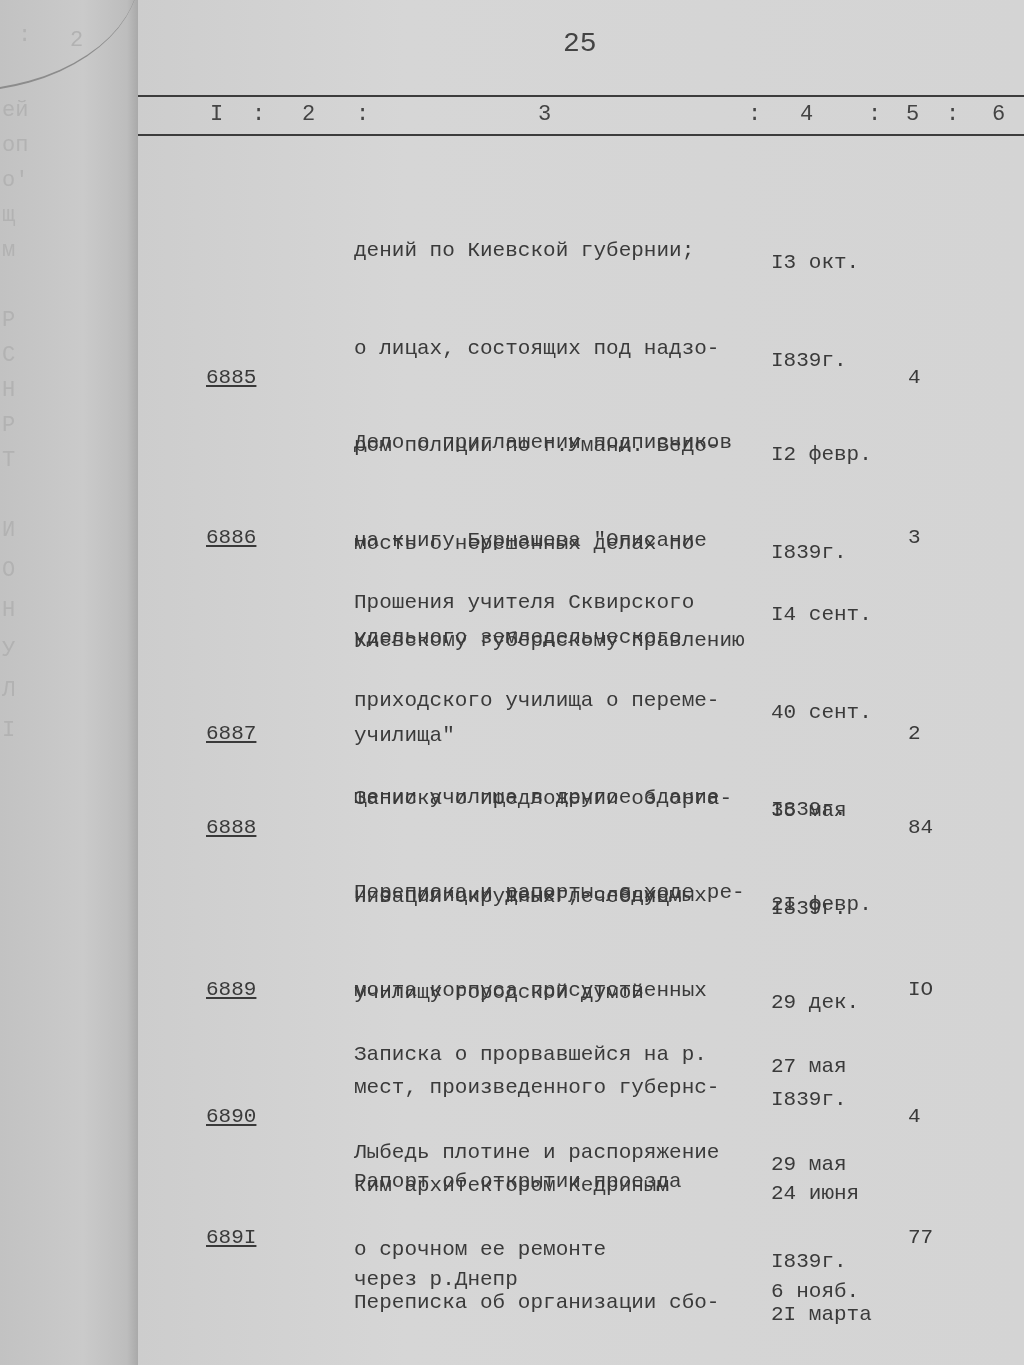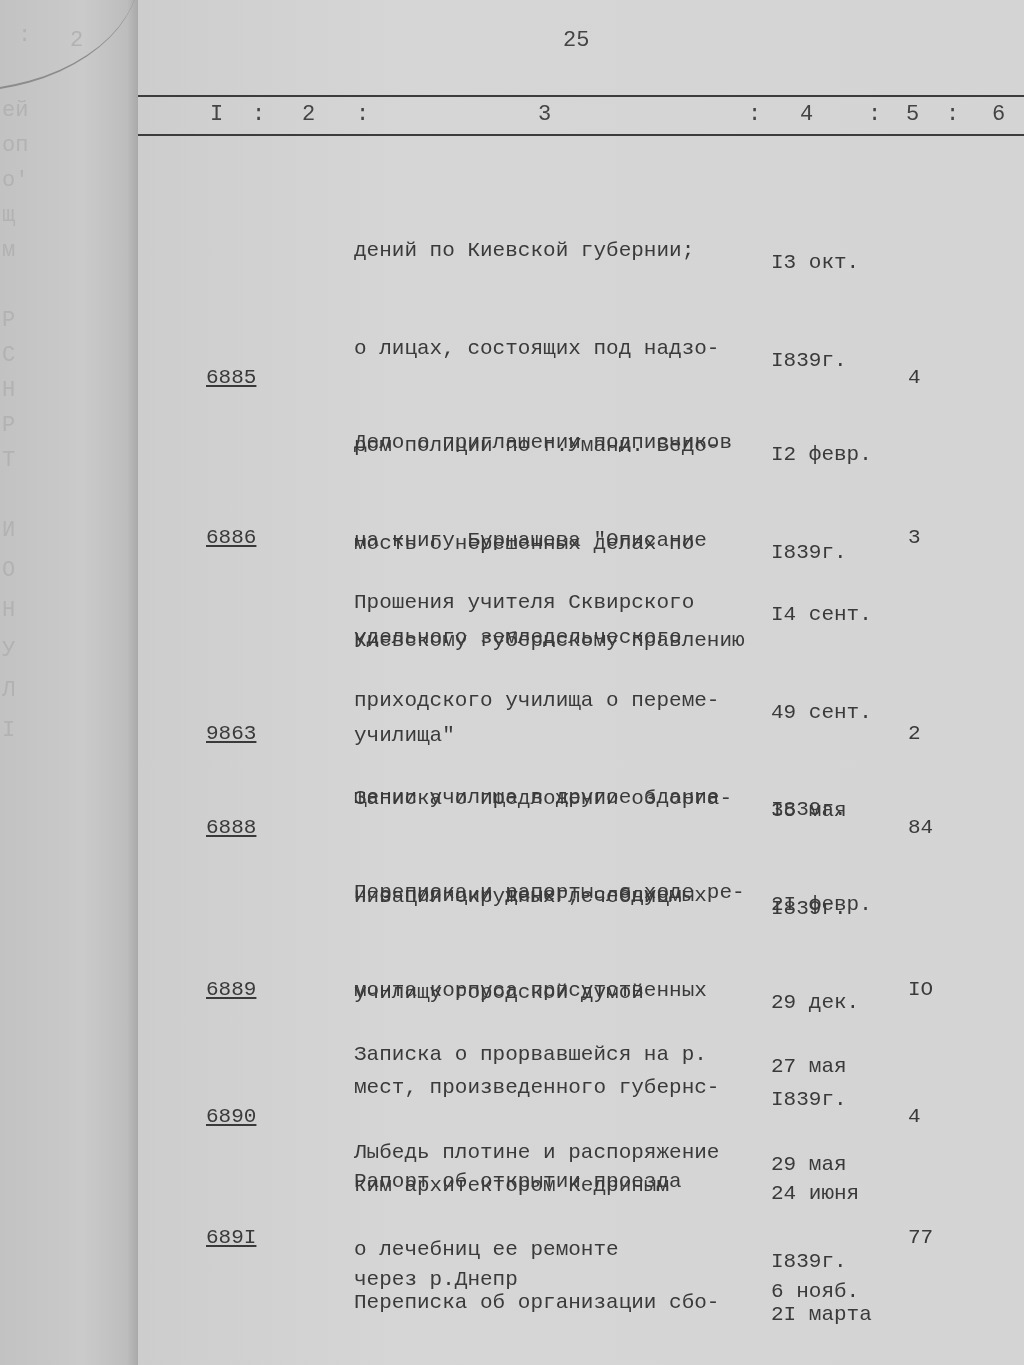--- a/index.html
+++ b/index.html
@@ -19,21 +19,21 @@
     border-bottom:2px solid #8c8c8c; border-radius:0 0 100% 0;
   }
   .prev-page .bleed {
     position:absolute; left:2px; font-size:22px; color:#b2b2b2; line-height:1;
   }
   .page {
     position:absolute; left:138px; top:0; width:886px; height:1365px;
     background:linear-gradient(90deg,#cdcdcd 0%,#d6d6d6 30%,#d4d4d4 100%);
   }
   .page-number {
-    position:absolute; left:425px; top:28px; font-size:22px; color:#444;
+    position:absolute; left:425px; top:28px; font-size:28px; color:#444;
   }
   .header-rule { position:absolute; left:0; width:886px; height:2px; background:#3c3c3c; }
   .header-rule.top { top:95px; }
   .header-rule.bottom { top:134px; }
   .col-headers {
     position:absolute; top:102px; left:0; width:886px; height:28px;
     font-size:22px; color:#444;
   }
   .col-headers span { position:absolute; top:0; }
   .row { position:absolute; left:0; width:886px; font-size:21px; line-height:32.5px; }
@@ -122,28 +122,28 @@
     <span class="num">6886</span>
     <span class="desc">
       <span class="line">Прошения учителя Сквирского</span>
       <span class="line">приходского училища о переме-</span>
       <span class="line">щении училища в другое здание</span>
       <span class="line">и о полиции денег, следуемых</span>
       <span class="line">училищу городской думой</span>
     </span>
     <span class="dates">
       <span class="line">I4 сент.</span>
-      <span class="line">49 сент.</span>
+      <span class="line">40 сент.</span>
       <span class="line">I839г.</span>
     </span>
     <span class="sheets">3</span>
   </div>
 
   <div class="row" style="top:718px">
-    <span class="num">9863</span>
+    <span class="num">6887</span>
     <span class="desc">
       <span class="line">Записка о предложении об орга-</span>
       <span class="line">низации окружных лечебниц</span>
     </span>
     <span class="dates">
       <span class="line">35 мая</span>
       <span class="line">I839г.</span>
     </span>
     <span class="sheets">2</span>
   </div>
@@ -162,21 +162,21 @@
       <span class="line">I839г.</span>
     </span>
     <span class="sheets">84</span>
   </div>
 
   <div class="row" style="top:974px">
     <span class="num">6889</span>
     <span class="desc">
       <span class="line">Записка о прорвавшейся на р.</span>
       <span class="line">Лыбедь плотине и распоряжение</span>
-      <span class="line">о лечебниц ее ремонте</span>
+      <span class="line">о срочном ее ремонте</span>
     </span>
     <span class="dates">
       <span class="line">27 мая</span>
       <span class="line">29 мая</span>
       <span class="line">I839г.</span>
     </span>
     <span class="sheets">IO</span>
   </div>
 
   <div class="row" style="top:1101px">

